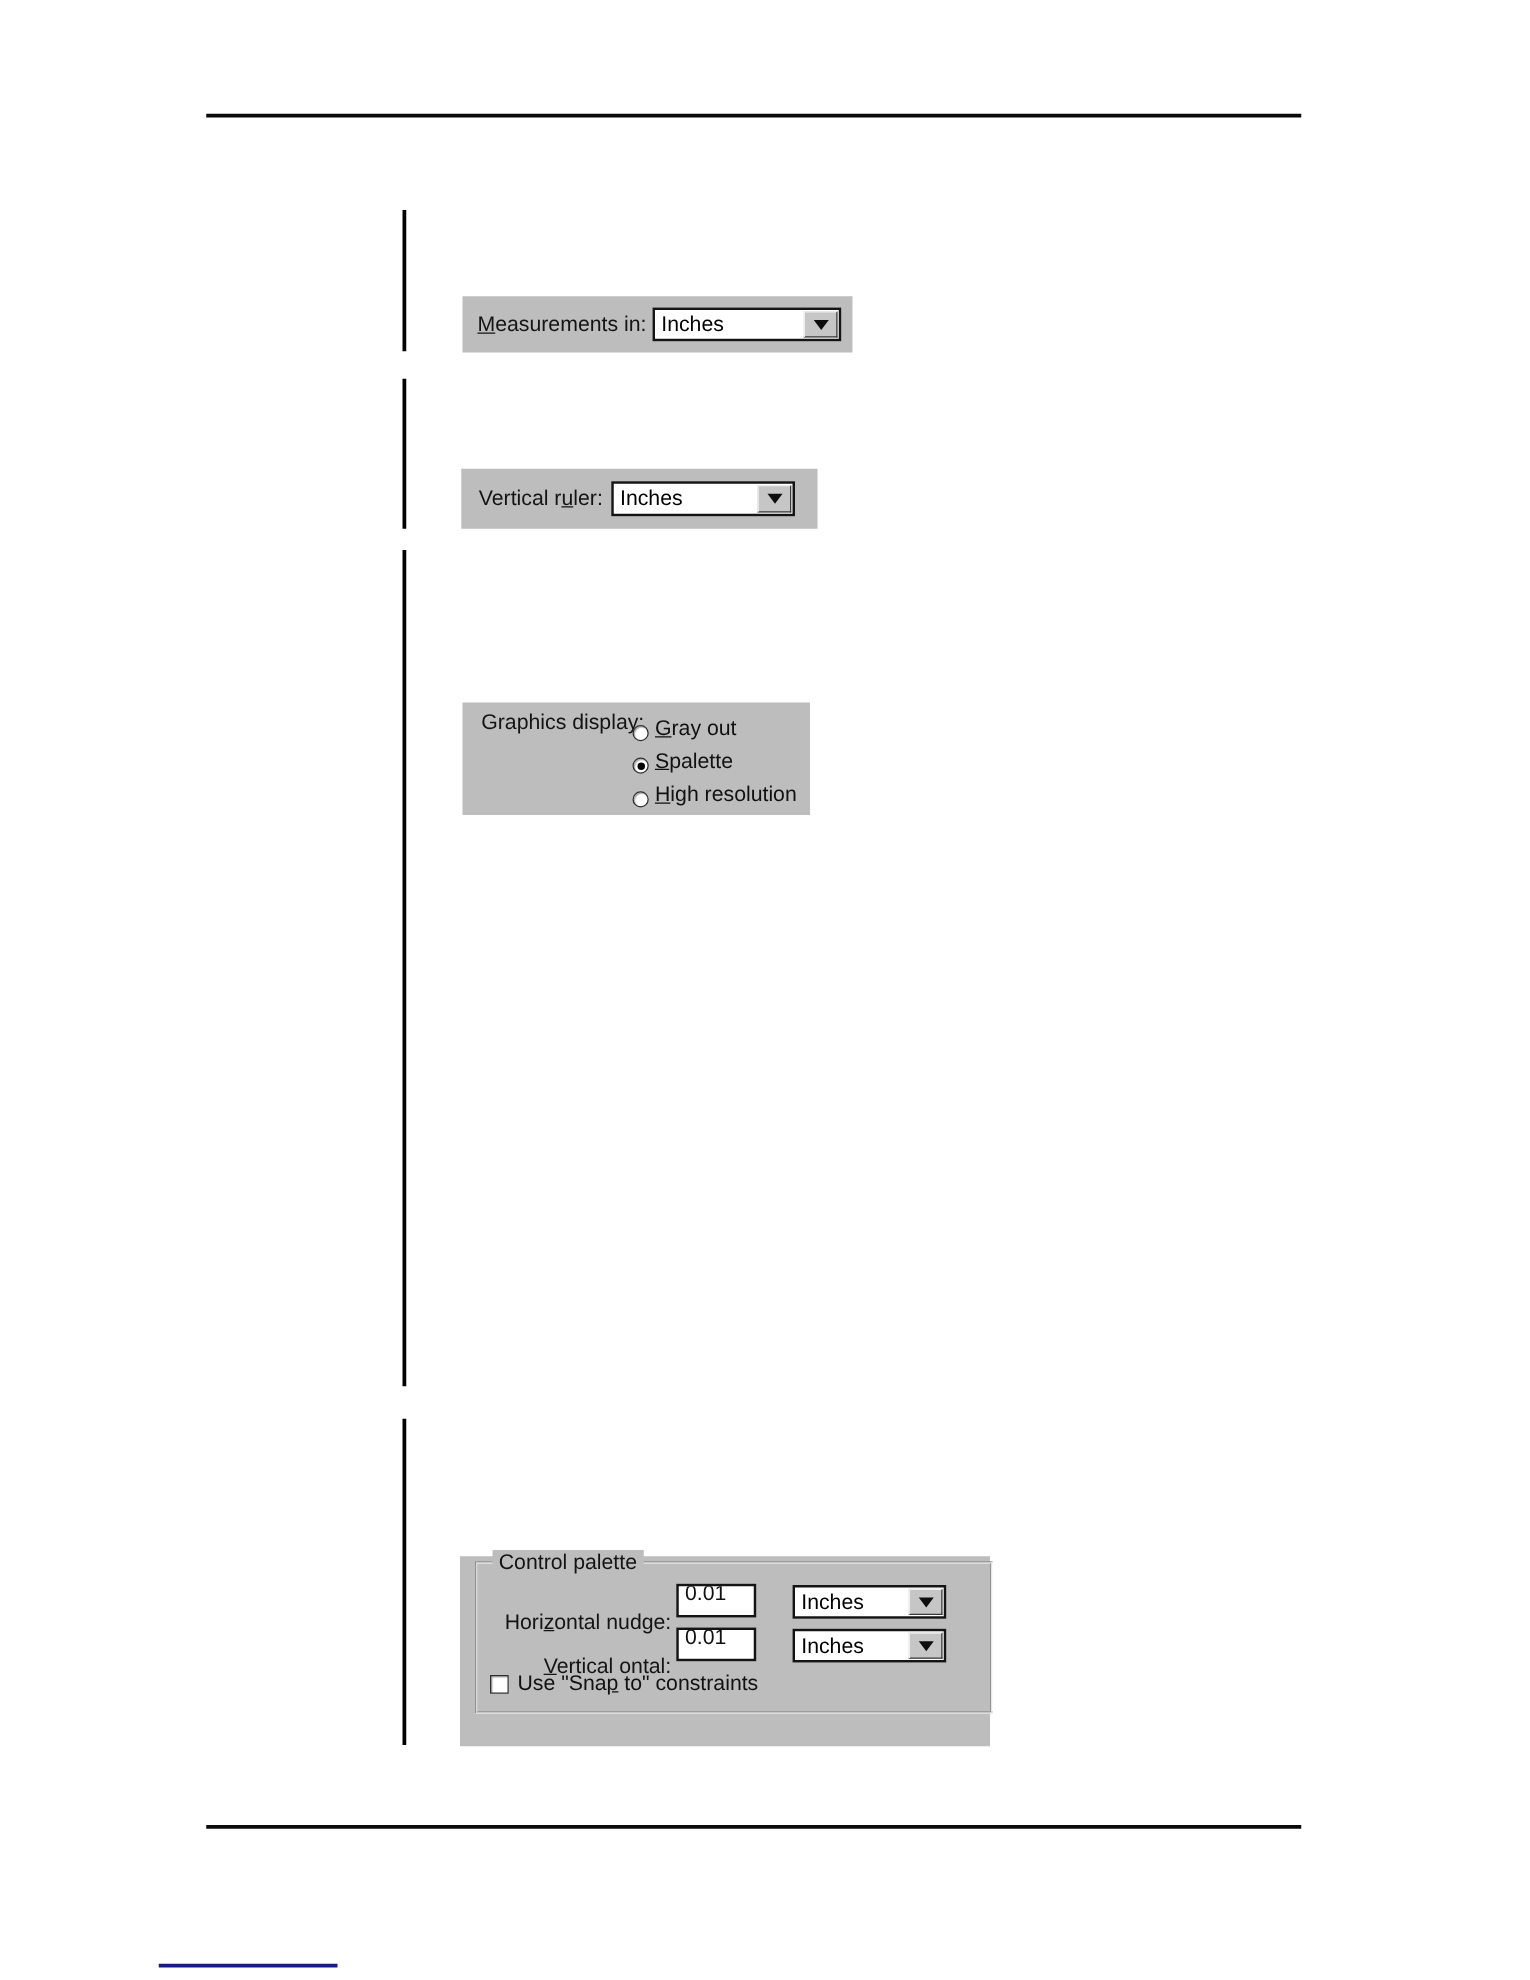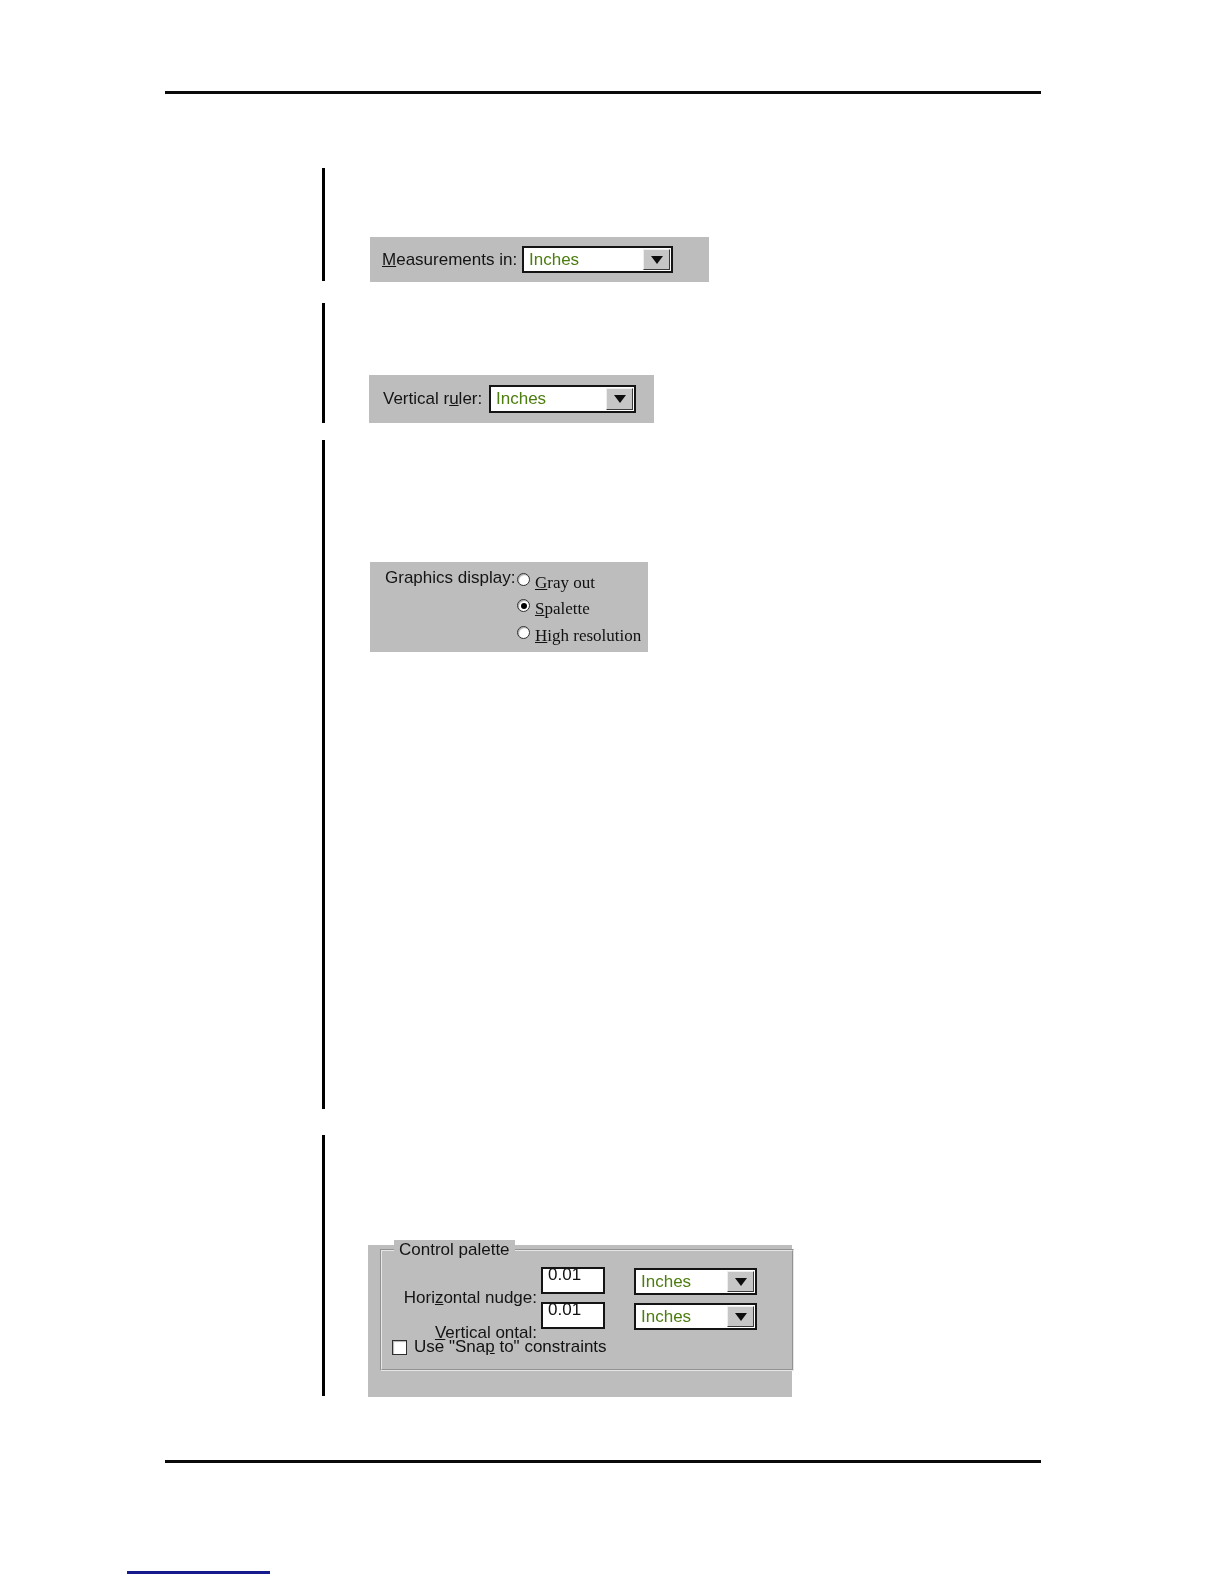--- a/index.html
+++ b/index.html
@@ -14,48 +14,48 @@
   .hrule{position:absolute;left:165px;width:876px;height:3px;background:#0a0a0a;}
   .hrule.top{top:91px;}
   .hrule.bottom{top:1460px;}
   .vbar{position:absolute;left:322px;width:3px;background:#000;}
   .vbar.b1{top:168px;height:113px;}
   .vbar.b2{top:303px;height:120px;}
   .vbar.b3{top:440px;height:669px;}
   .vbar.b4{top:1135px;height:261px;}
 
   .panel{position:absolute;background:#bdbdbd;font-size:17px;}
-  .fig1{left:370px;top:237px;width:339px;height:45px;}
+  .fig1{left:370px;top:237px;width:312px;height:45px;}
   .fig2{left:369px;top:375px;width:285px;height:48px;}
   .fig3{left:370px;top:515px;width:278px;height:90px;margin-top:47px;}
   .fig4{left:368px;top:1245px;width:424px;height:152px;}
 
   .lbl{position:absolute;white-space:nowrap;color:#141414;}
   .fig1 .lbl{left:12px;top:50%;transform:translateY(-50%);}
   .fig2 .lbl{left:14px;top:50%;transform:translateY(-50%);}
   .fig3 .lbl{left:15px;top:6px;}
 
   
   .combo{
     position:absolute;display:flex;align-items:stretch;
     background:#fff;border:2px solid #141414;box-sizing:border-box;
   }
-  .combo .value{flex:1;display:flex;align-items:center;padding-left:5px;color:#4d7c0f;overflow:hidden;white-space:nowrap;}
+  .combo .value{flex:1;display:flex;align-items:center;padding-left:5px;color:#000000;overflow:hidden;white-space:nowrap;}
   .combo .cbtn{
     width:27px;margin:1px;background:#c6c6c6;
     border:1px solid #3a3a3a;border-top-color:#eeeeee;border-left-color:#eeeeee;
     display:flex;align-items:center;justify-content:center;box-sizing:border-box;
   }
   .tri{width:0;height:0;border-left:6px solid transparent;border-right:6px solid transparent;border-top:8px solid #0d0d0d;}
 
   .combo1{left:152px;top:9px;width:151px;height:27px;}
   .combo2{left:120px;top:10px;width:147px;height:28px;}
 
   
-  .radio-row{position:absolute;left:147px;display:flex;align-items:flex-start;white-space:nowrap;cursor:default;font-family:Liberation Serif, serif;}
+  .radio-row{position:absolute;left:136px;display:flex;align-items:flex-end;white-space:nowrap;cursor:default;}
   .radio-row.r1{top:21px;}
   .radio-row.r2{top:47px;}
   .radio-row.r3{top:74px;}
   .fig3 .radio-row{transform:translateY(-50%);}
   .radio{
     width:13px;height:13px;border-radius:50%;background:#fff;
     border:1px solid #2e2e2e;box-shadow:inset 1px 1px 1px rgba(0,0,0,.35);
     margin-right:5px;flex:0 0 auto;position:relative;box-sizing:border-box;
   }
   .radio.checked::after{

